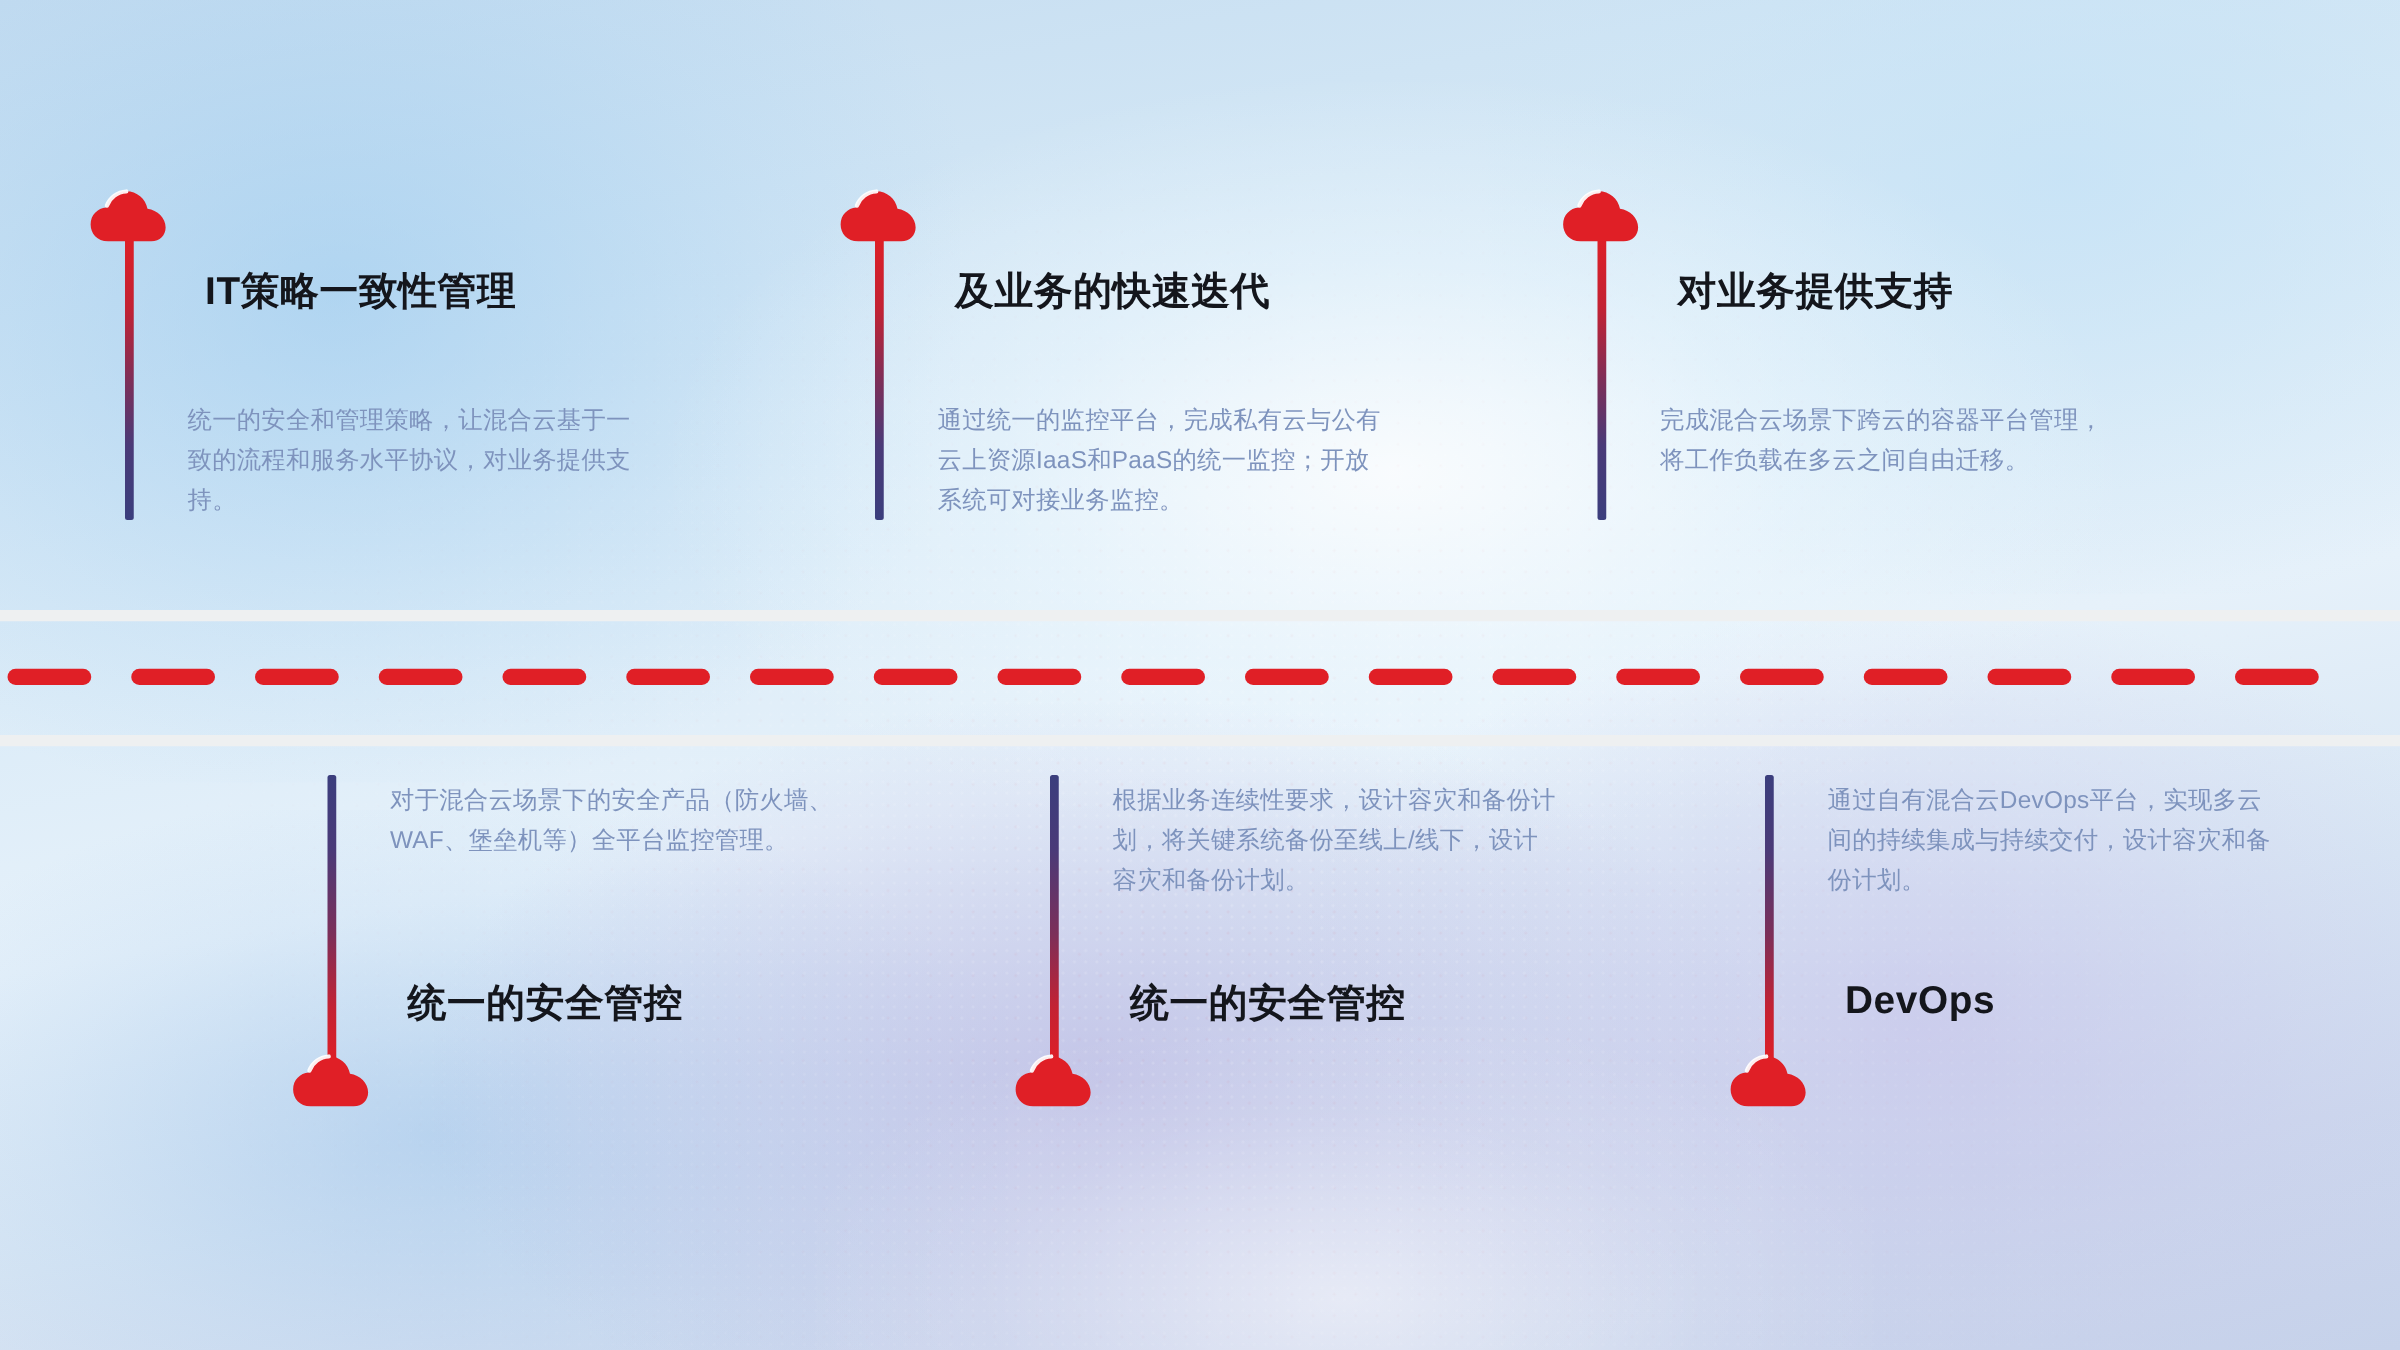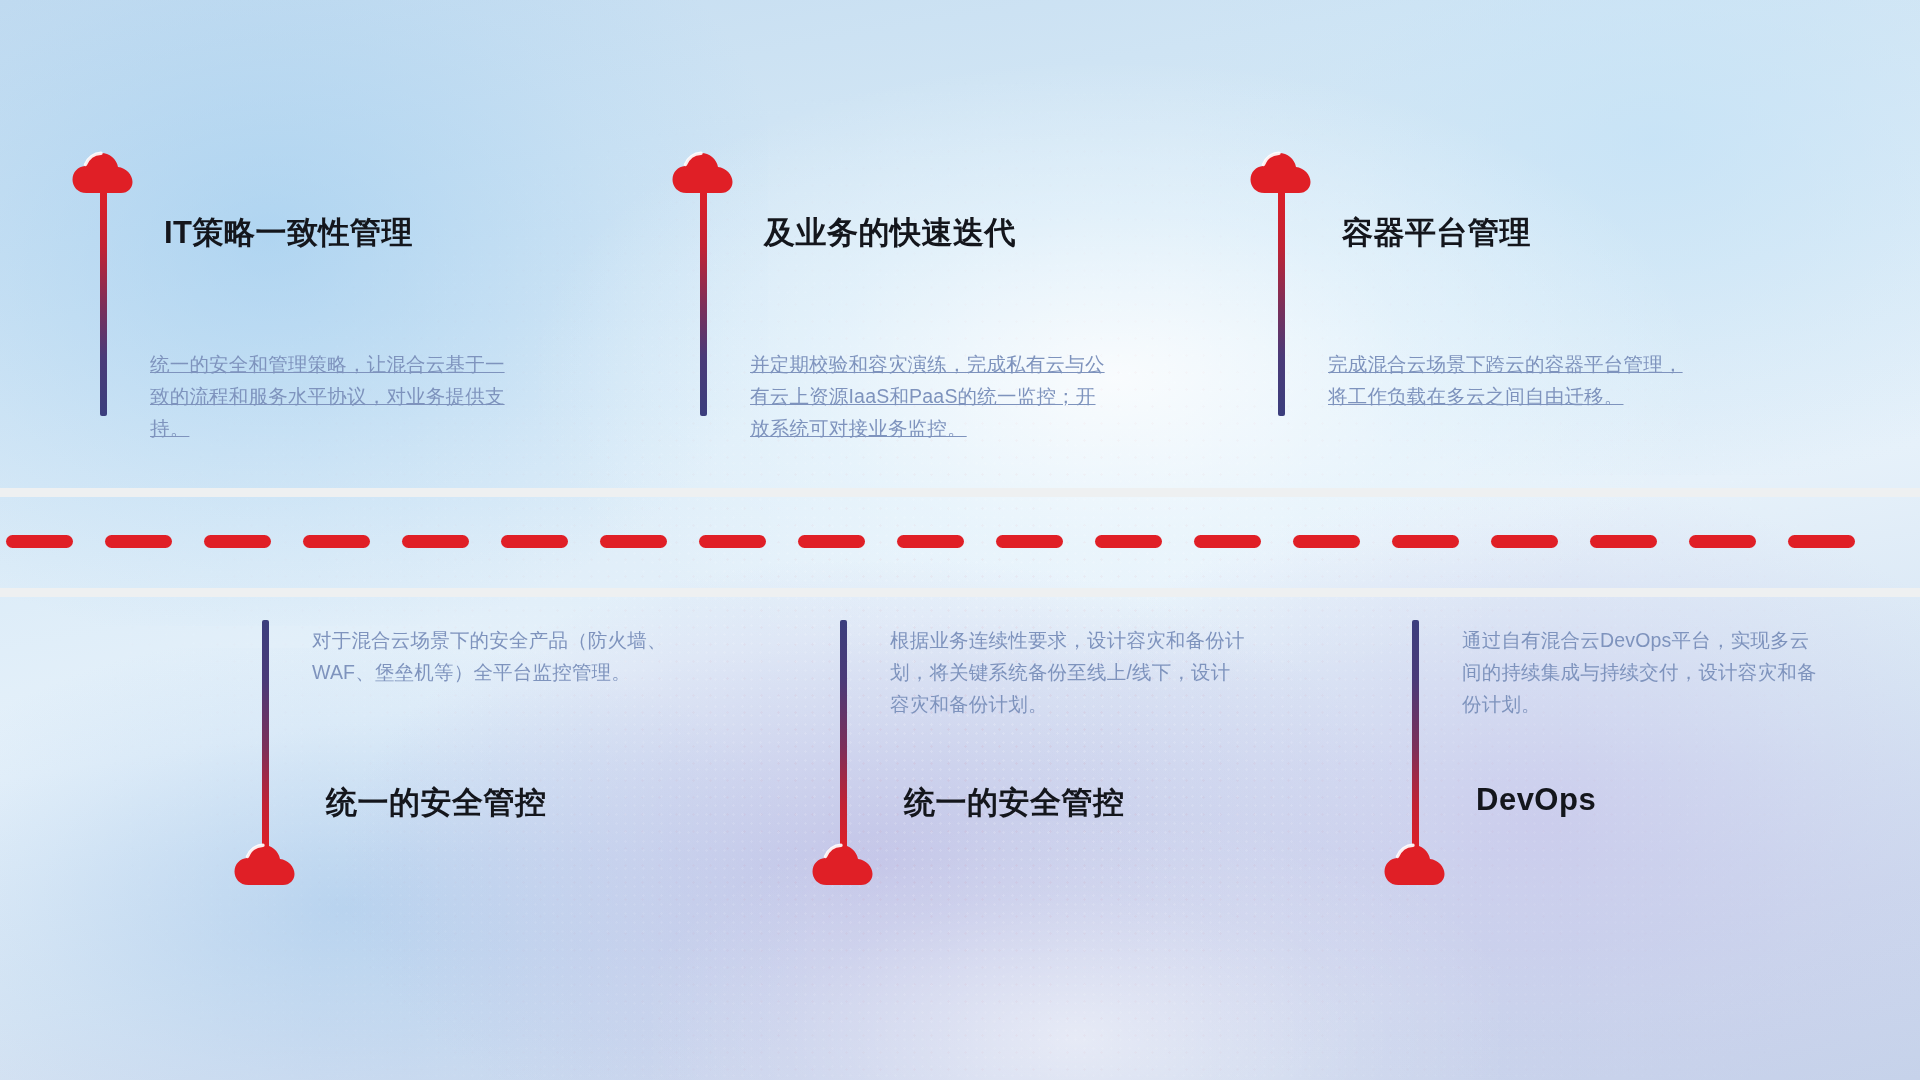--- a/index.html
+++ b/index.html
@@ -86,21 +86,21 @@
   .card-body {
     position:absolute;
     font-size:19.5px; line-height:32px; color:#7e93bd;
     letter-spacing:.2px; width:360px;
   }
 
   
   .row-top .stem { top:36px; height:230px; }
   .row-top .cloud { top:0; left:-28px; }
   .row-top .card-title { top:62px; left:64px; }
-  .row-top .card-body { top:198px; left:50px;text-decoration:underline; }
+  .row-top .card-body { top:170px; left:50px; }
 
   
   .row-bottom .stem { top:0px; height:232px; }
   .row-bottom .cloud { top:222px; left:-28px; }
   .row-bottom .card-title { top:162px; left:64px; }
   .row-bottom .card-body { top:4px; left:50px; }
 </style>
 </head>
 <body>
 
@@ -126,29 +126,29 @@
       <div class="card-title">IT策略一致性管理</div>
       <div class="card-body">统一的安全和管理策略，让混合云基于一致的流程和服务水平协议，对业务提供支持。</div>
     </div>
     <div class="card row-top" style="left: 700px;">
       <div class="stem stem-top"></div>
       <div class="cloud"><svg viewBox="0 0 62 44" width="62" height="44" aria-hidden="true">
           <path d="M14.5 43 C5.5 43 0.5 36.5 0.5 29.5 C0.5 22 6 16.5 13 16 C14.5 8.5 21 3 29 3 C37.5 3 44.5 9 46 17 C54 18 60.5 24.5 60.5 32 C60.5 38 56 43 49 43 Z" fill="#e01f26"></path>
           <path d="M13.5 14.5 C16 8 22 3.5 29 3.2" stroke="#ffffff" stroke-width="3.4" stroke-linecap="round" fill="none" opacity="0.92"></path>
         </svg></div>
       <div class="card-title">及业务的快速迭代</div>
-      <div class="card-body">并定期校验和容灾演练，完成私有云与公有云上资源IaaS和PaaS的统一监控；开放系统可对接业务监控。</div>
+      <div class="card-body">通过统一的监控平台，完成私有云与公有云上资源IaaS和PaaS的统一监控；开放系统可对接业务监控。</div>
     </div>
     <div class="card row-top" style="left: 1278px;">
       <div class="stem stem-top"></div>
       <div class="cloud"><svg viewBox="0 0 62 44" width="62" height="44" aria-hidden="true">
           <path d="M14.5 43 C5.5 43 0.5 36.5 0.5 29.5 C0.5 22 6 16.5 13 16 C14.5 8.5 21 3 29 3 C37.5 3 44.5 9 46 17 C54 18 60.5 24.5 60.5 32 C60.5 38 56 43 49 43 Z" fill="#e01f26"></path>
           <path d="M13.5 14.5 C16 8 22 3.5 29 3.2" stroke="#ffffff" stroke-width="3.4" stroke-linecap="round" fill="none" opacity="0.92"></path>
         </svg></div>
-      <div class="card-title">容器平台管理</div>
+      <div class="card-title">对业务提供支持</div>
       <div class="card-body">完成混合云场景下跨云的容器平台管理，将工作负载在多云之间自由迁移。</div>
     </div>
   </div>
 <div id="cards-bottom" style="position: absolute; left: 0px; top: 620px; width: 1920px; height: 340px;">
     <div class="card row-bottom" style="left: 262px;">
       <div class="stem stem-bottom"></div>
       <div class="cloud"><svg viewBox="0 0 62 44" width="62" height="44" aria-hidden="true">
           <path d="M14.5 43 C5.5 43 0.5 36.5 0.5 29.5 C0.5 22 6 16.5 13 16 C14.5 8.5 21 3 29 3 C37.5 3 44.5 9 46 17 C54 18 60.5 24.5 60.5 32 C60.5 38 56 43 49 43 Z" fill="#e01f26"></path>
           <path d="M13.5 14.5 C16 8 22 3.5 29 3.2" stroke="#ffffff" stroke-width="3.4" stroke-linecap="round" fill="none" opacity="0.92"></path>
         </svg></div>

